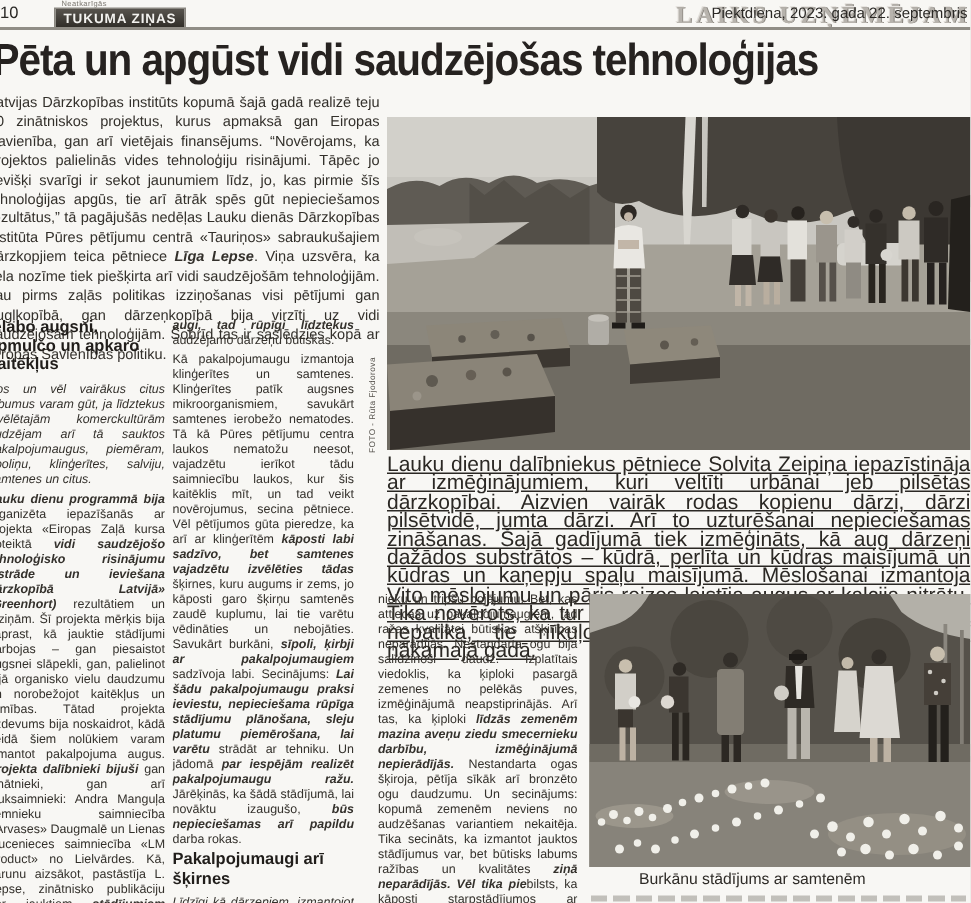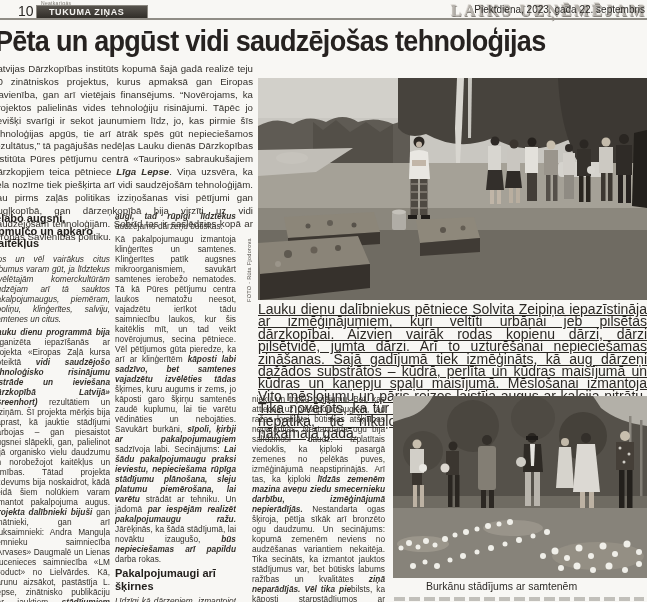--- a/index.html
+++ b/index.html
@@ -1,23 +1,23 @@
 <!DOCTYPE html>
 <html><head>
 <meta charset="utf-8">
 <style>
   html,body{margin:0;padding:0;background:#e8e6e2;}
   .page{position:relative;width:647px;height:602px;background:#f8f7f4;overflow:hidden;
         font-family:"Liberation Sans",sans-serif;color:#2b2926;}
   
-  .pagenum{position:absolute;left:18px;top:3px;font-size:14px;color:#2b2926;}
+  .pagenum{position:absolute;left:0;top:3px;font-size:11px;color:#2b2926;}
   .logo{position:absolute;left:36px;top:0;width:88px;height:18px;}
   .logo-small{position:absolute;top:0;left:5px;font-size:5px;color:#7a766f;letter-spacing:.3px;}
   .logo-main{position:absolute;top:5px;left:0;width:86px;background:linear-gradient(#57534d,#312e29);
-             color:#f3f2ef;font-weight:bold;font-size:9px;padding:1px 12px;
+             color:#f3f2ef;font-weight:bold;font-size:9px;text-align:center;padding:1px 0;
              letter-spacing:.6px;border:1px solid #8a8780;}
   .paper-title{position:absolute;left:0;right:0;top:2px;text-align:right;
                font-family:"Liberation Serif",serif;font-weight:bold;font-size:16px;
                letter-spacing:2.5px;color:#b7b3ad;
                text-shadow:.6px .6px 0 #87837d,-.6px -.6px 0 #e2dfda;}
   .date{position:absolute;right:2px;top:4px;font-size:10px;color:#2b2926;}
   .rule{position:absolute;top:18px;left:0;width:100%;height:2px;background:#908d86;}
   
   .headline{position:absolute;top:24px;left:-5px;margin:0;font-size:30px;font-weight:bold;
             color:#262220;letter-spacing:-.8px;white-space:nowrap;

